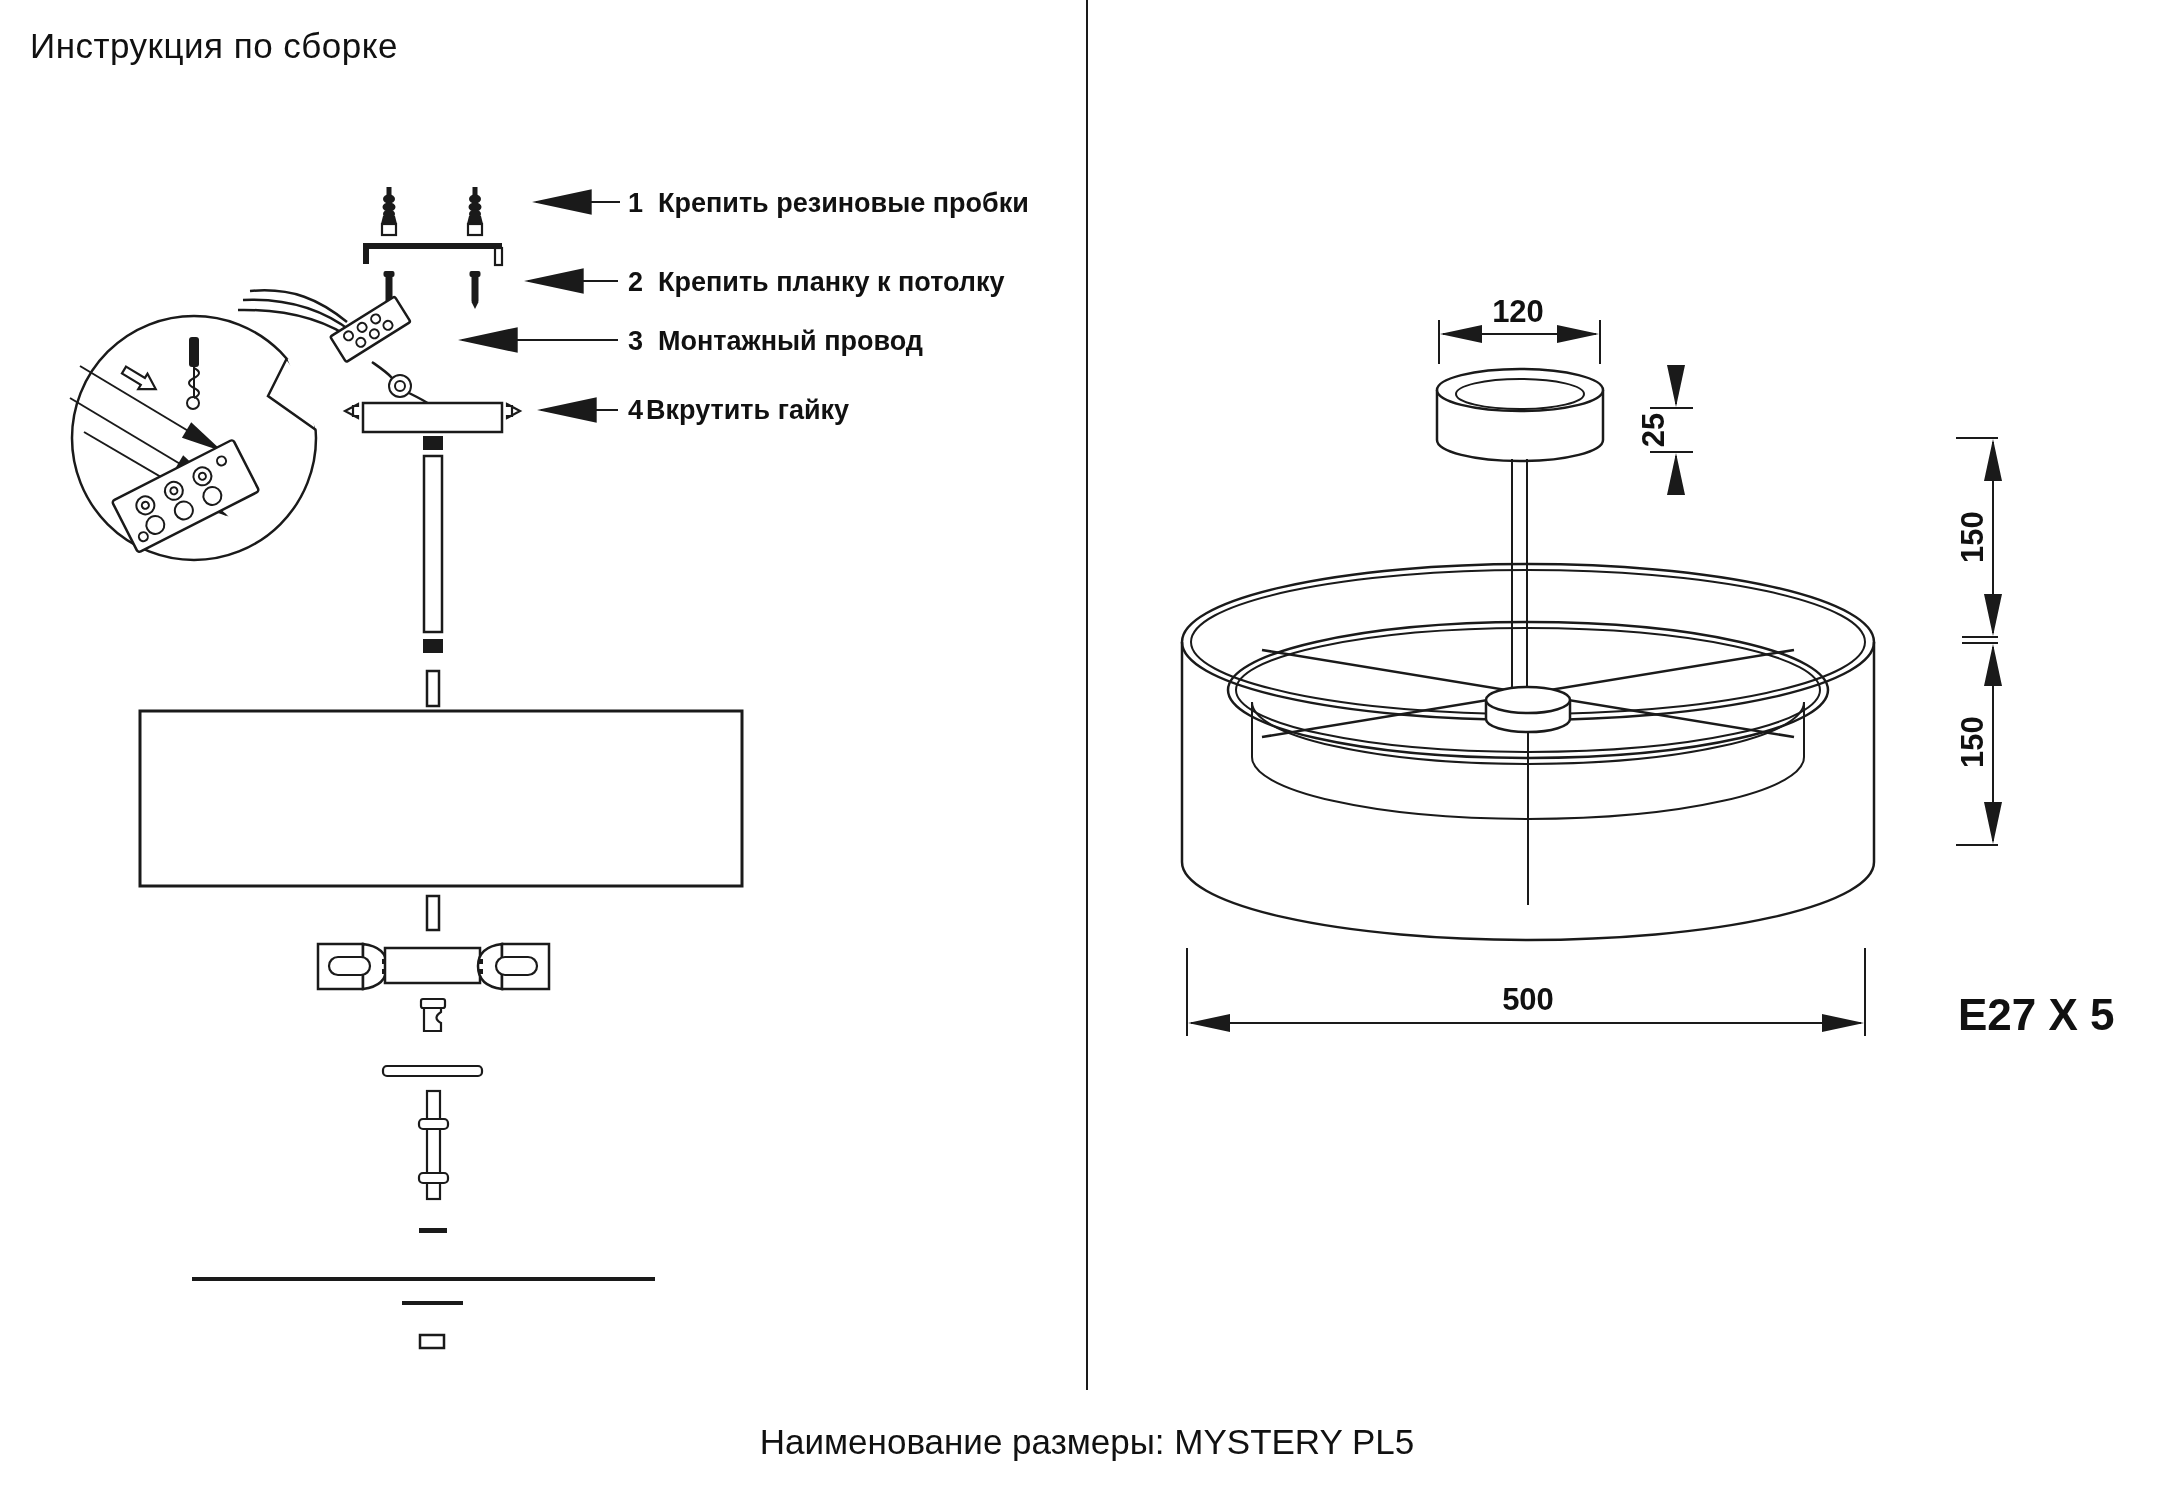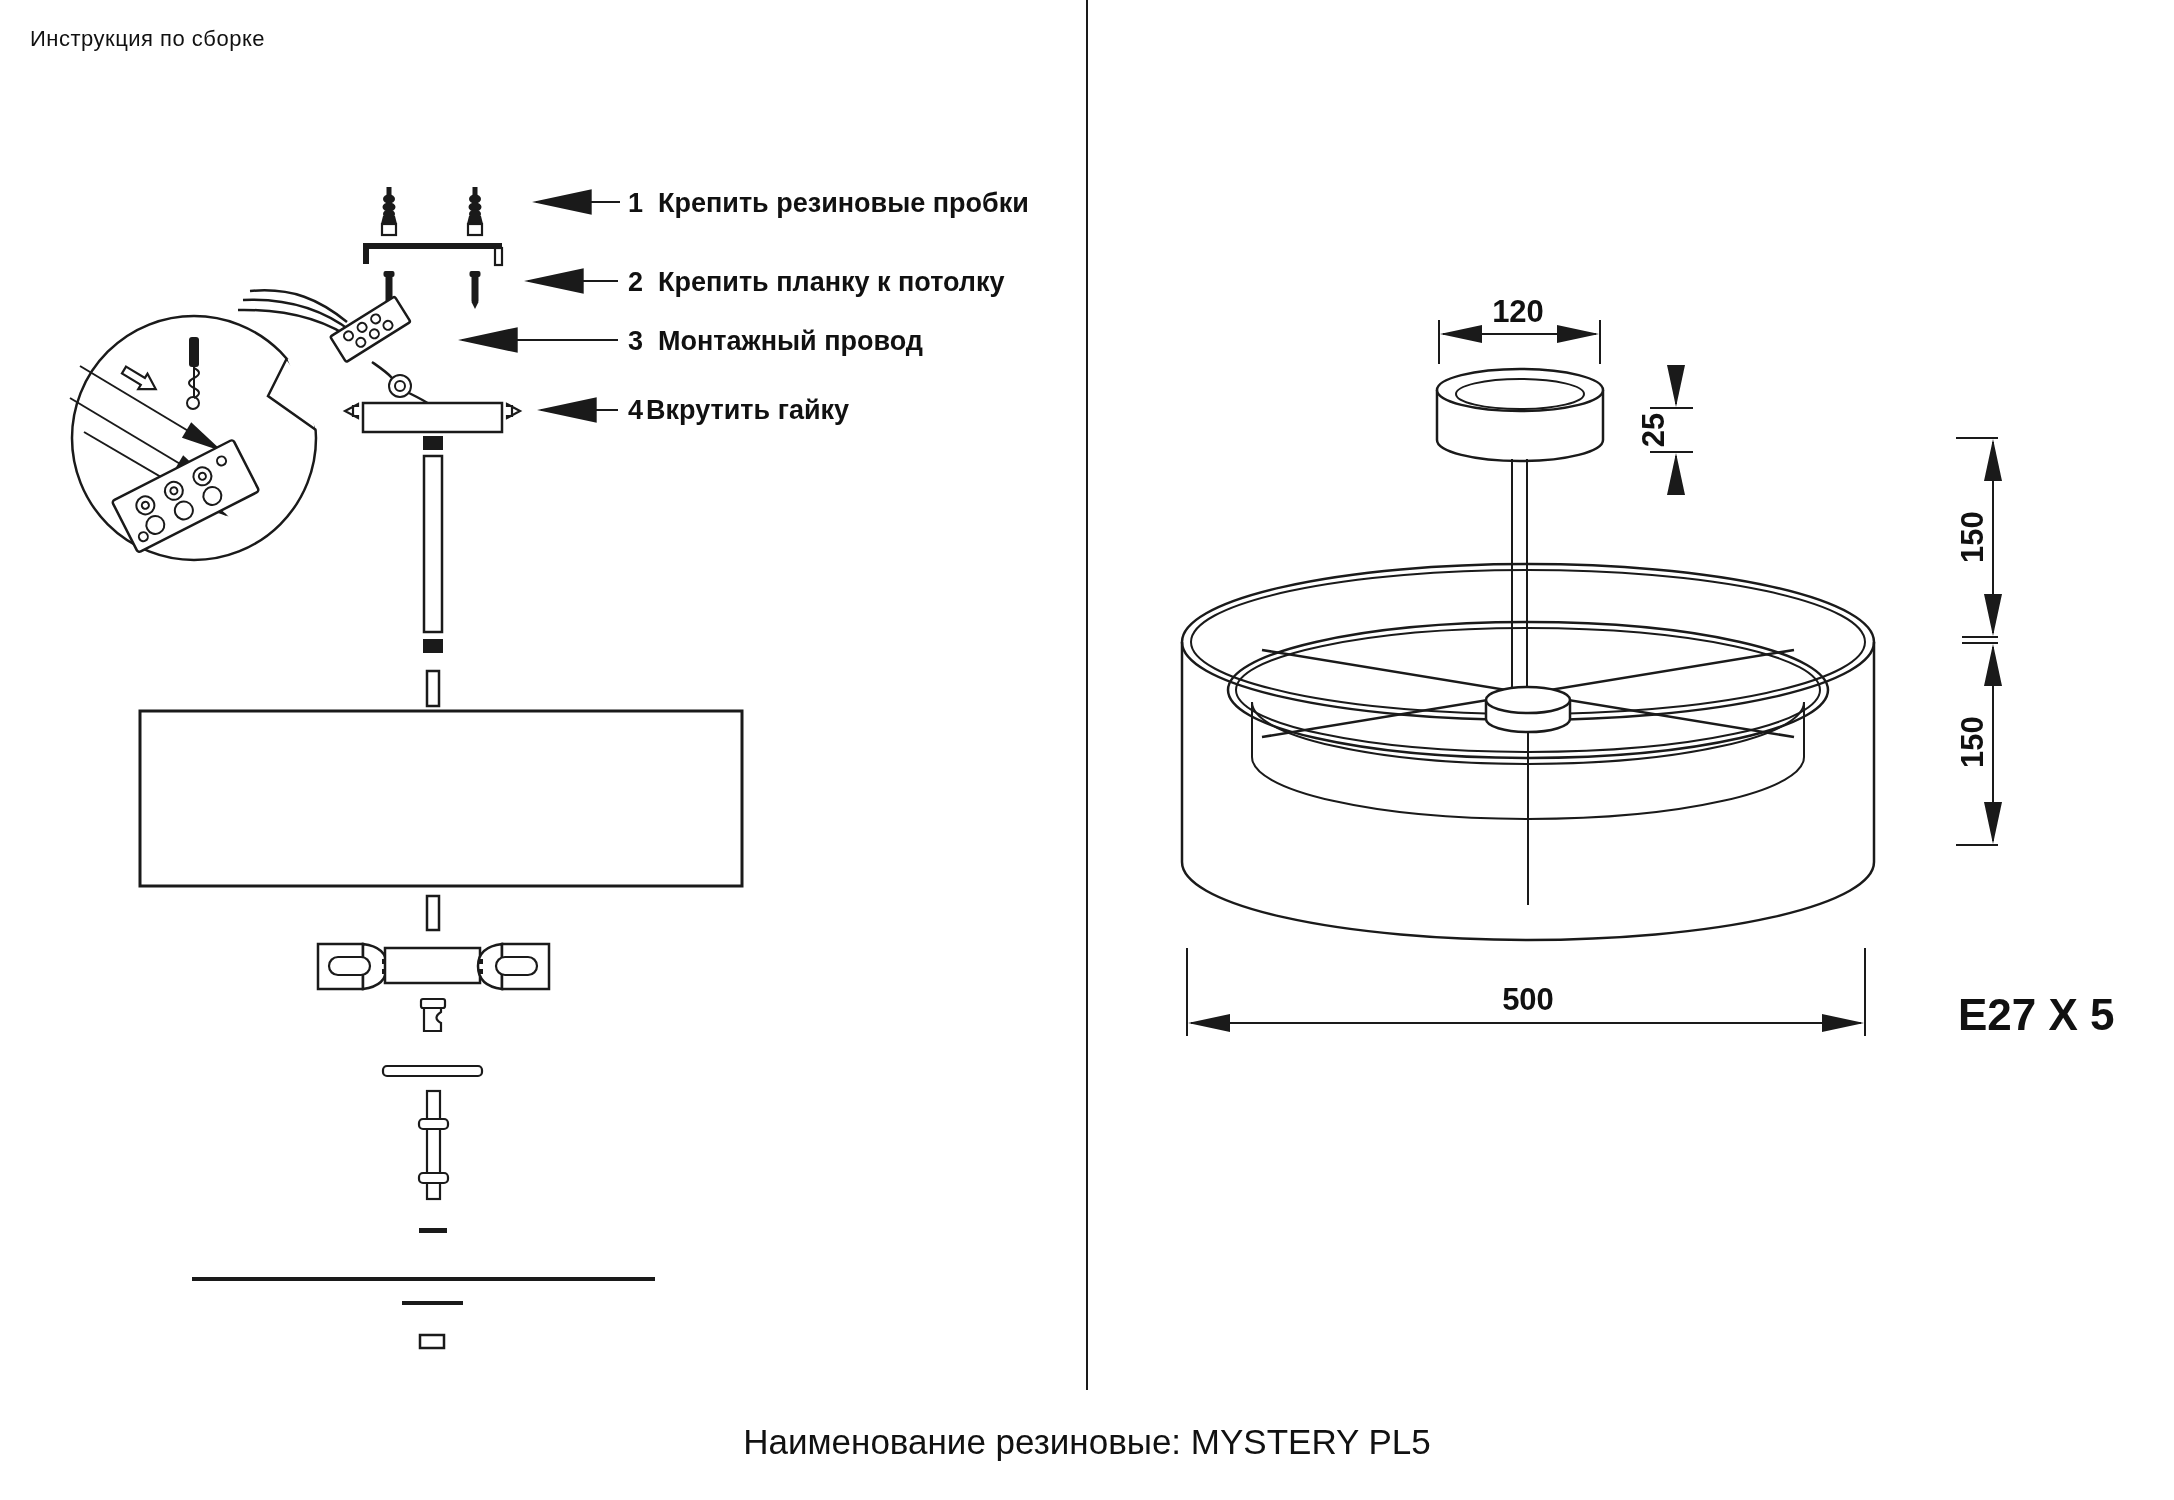--- a/index.html
+++ b/index.html
@@ -1,18 +1,18 @@
 <!DOCTYPE html>
 <html><head>
 <meta charset="utf-8">
 <style>
   html,body{margin:0;padding:0;background:#fff;}
   .page{position:relative;width:2174px;height:1500px;background:#ffffff;overflow:hidden;
         font-family:"Liberation Sans", sans-serif;color:#111;}
-  .title{position:absolute;font-size:22px;letter-spacing:0.5px;white-space:nowrap;}
+  .title{position:absolute;font-size:35px;letter-spacing:0.5px;white-space:nowrap;}
   .title-left{left:30px;top:26px;}
   .title-right{right:36px;top:24px;}
   .footer{position:absolute;left:0;right:0;top:1422px;text-align:center;font-size:35px;white-space:nowrap;}
   svg{position:absolute;left:0;top:0;}
   .ln{stroke:#1a1a1a;stroke-width:2.5;fill:none;}
   .ln2{stroke:#1a1a1a;stroke-width:2;fill:none;}
   .ln3{stroke:#1a1a1a;stroke-width:3;fill:none;}
   .wf{fill:#ffffff;stroke:#1a1a1a;stroke-width:2.5;}
   .wf2{fill:#ffffff;stroke:#1a1a1a;stroke-width:2.2;}
   .blk{fill:#1a1a1a;stroke:none;}
@@ -21,21 +21,21 @@
   .callout-num,.callout-label{font:bold 27px "Liberation Sans", sans-serif;}
   .dim{font:bold 31px "Liberation Sans", sans-serif;}
   .lamp{font:bold 44px "Liberation Sans", sans-serif;}
 </style>
 </head>
 <body>
 
 <div class="page">
 
   <div class="title title-left">Инструкция по сборке</div>
-  <div class="footer">Наименование резиновые: MYSTERY PL5</div>
+  <div class="footer">Наименование размеры: MYSTERY PL5</div>
 
   <svg width="2174" height="1500" viewBox="0 0 2174 1500">
     <defs>
       <marker id="arw" viewBox="0 0 14 6" refX="13" refY="3" markerWidth="30" markerHeight="13" orient="auto">
         <path d="M0,0 L14,3 L0,6 z" fill="#1a1a1a"></path>
       </marker>
       <marker id="dimA" viewBox="0 0 14 6" refX="13" refY="3" markerWidth="22" markerHeight="9" orient="auto">
         <path d="M0,0 L14,3 L0,6 z" fill="#1a1a1a"></path>
       </marker>
     </defs>

